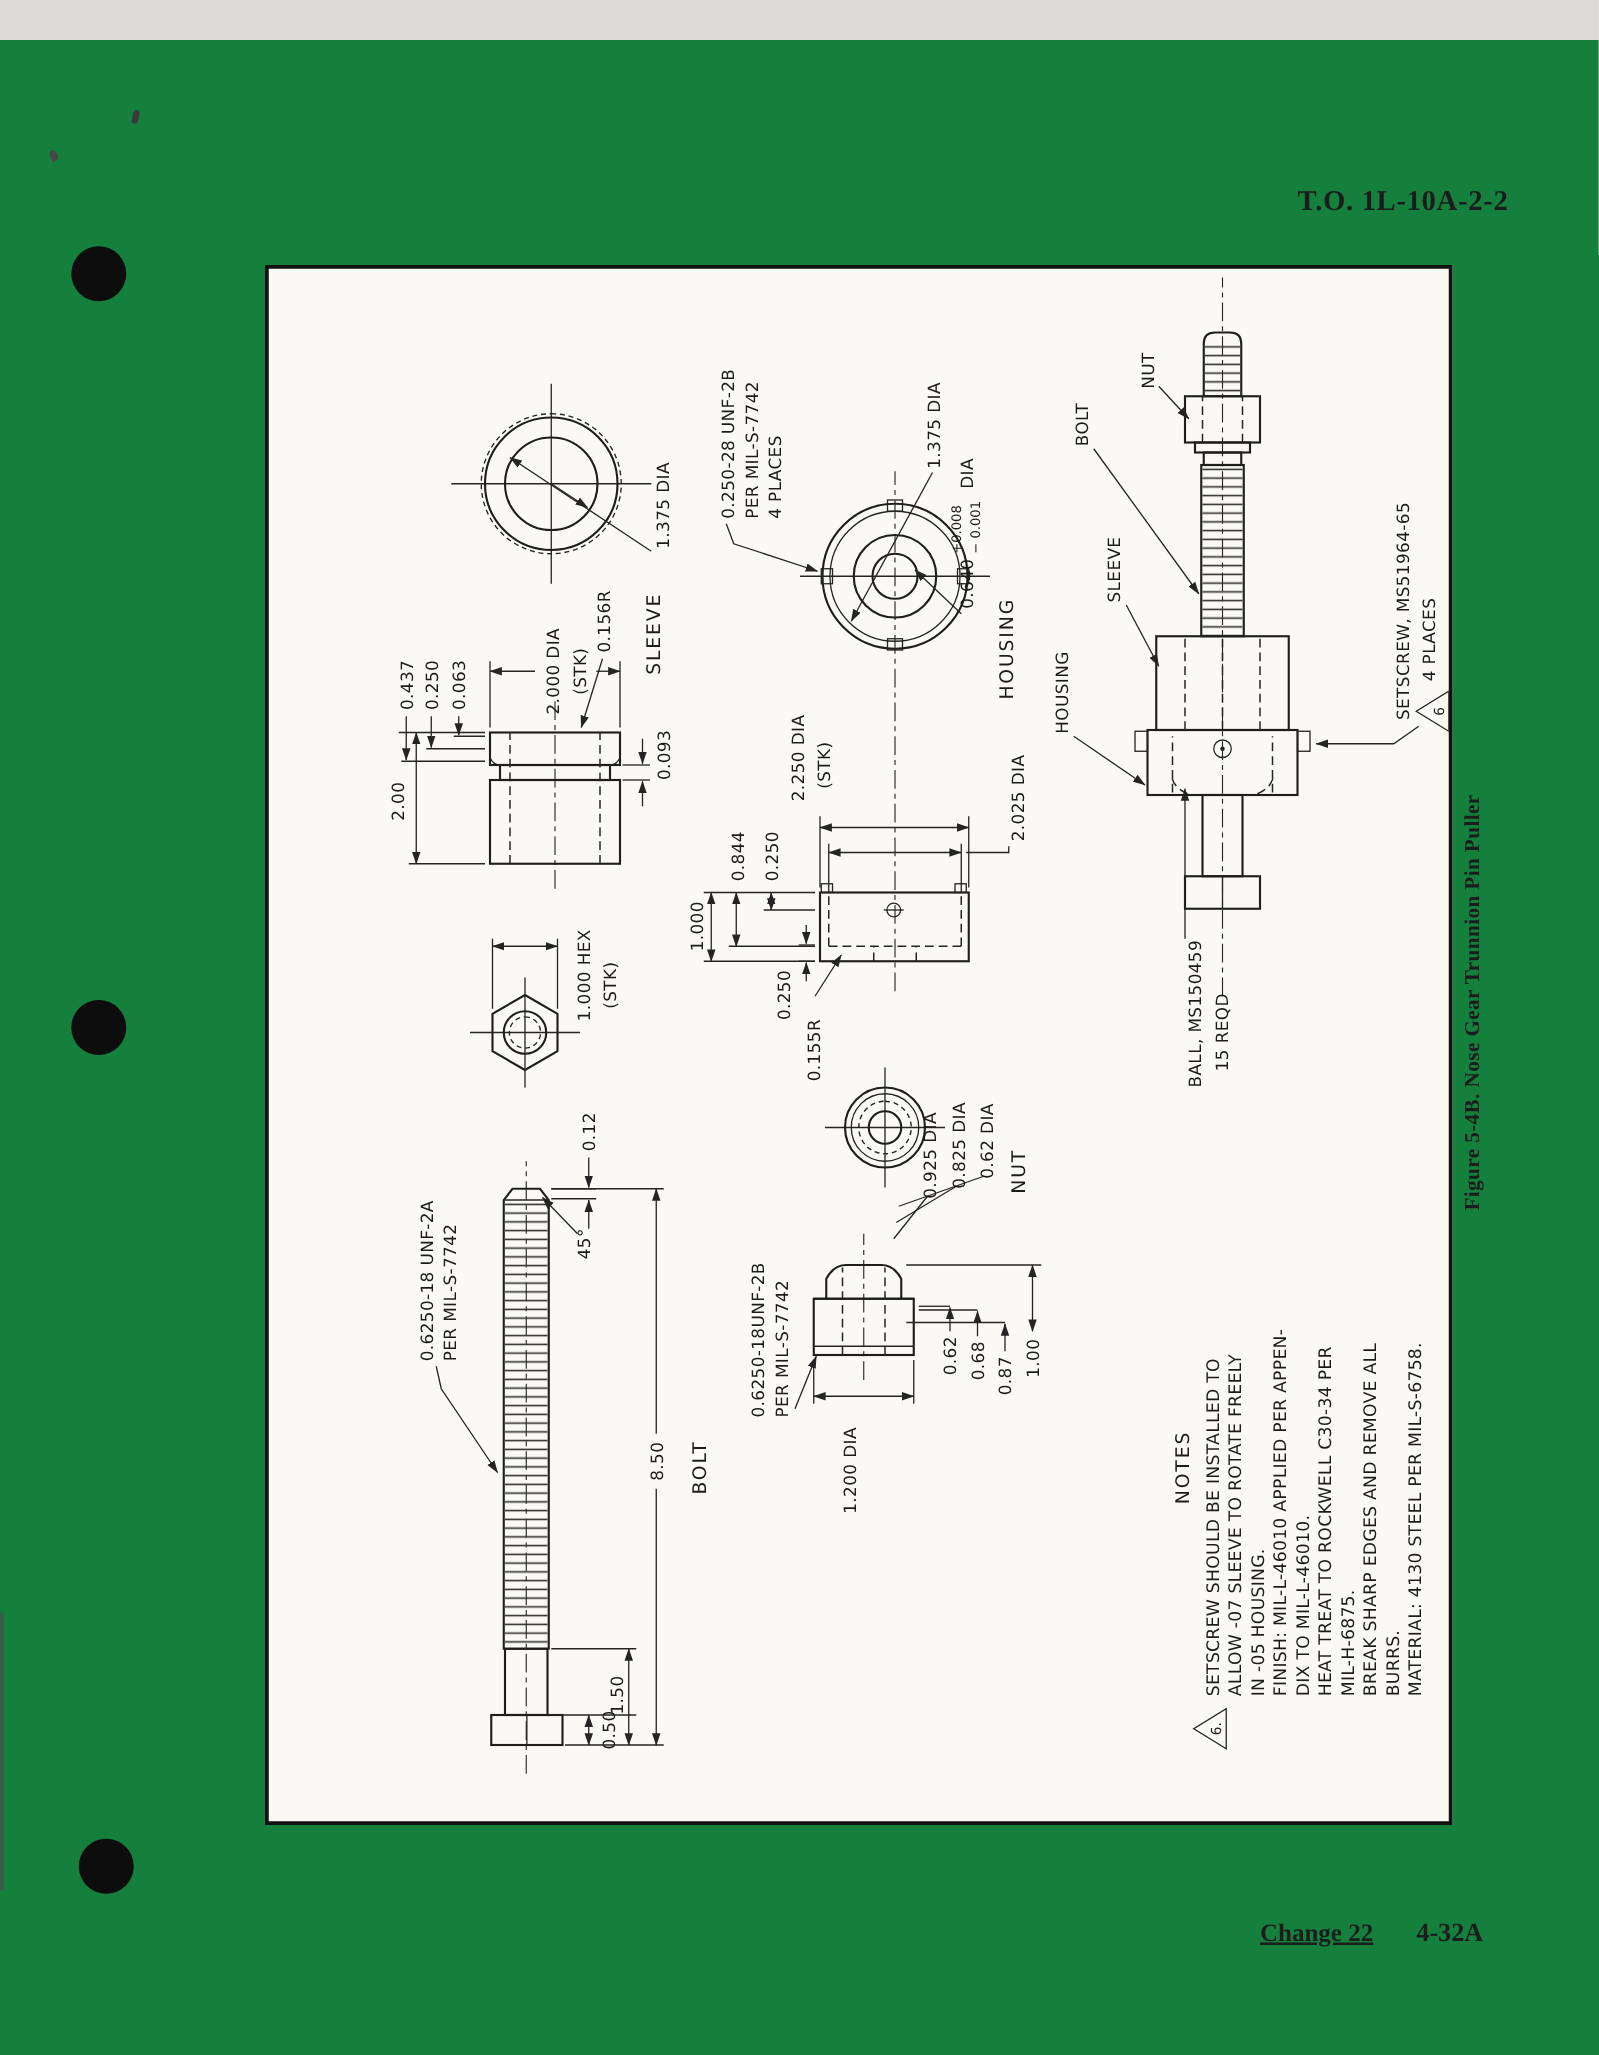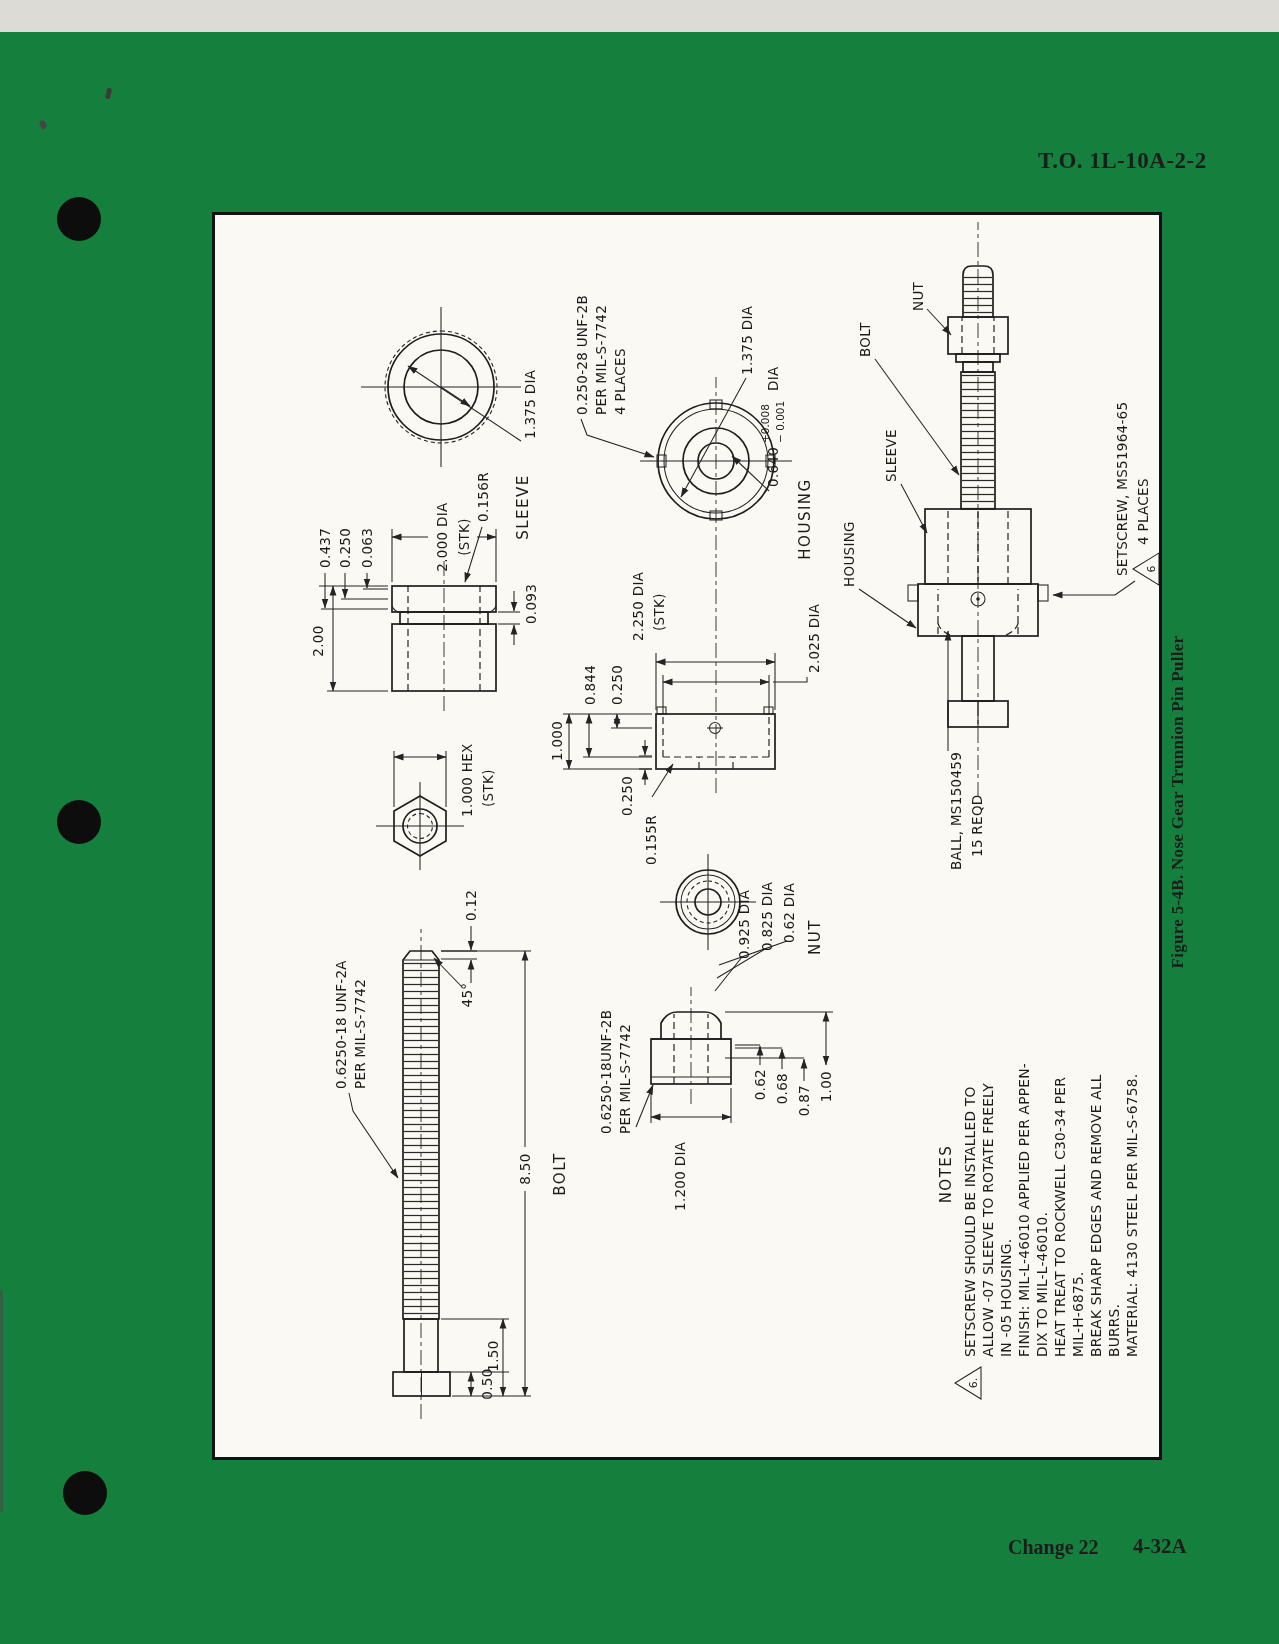--- a/index.html
+++ b/index.html
@@ -6,21 +6,21 @@
   .page{position:relative;width:1279px;height:1644px;background:#15803d;overflow:hidden;
         font-family:"Liberation Sans",sans-serif;color:#1c1c1c;margin-top:32px;}
   .punch{position:absolute;width:44px;height:44px;border-radius:50%;background:#0d0d0d;}
   .p1{left:57px;top:165px;} .p2{left:57px;top:768px;} .p3{left:63px;top:1439px;}
   .header{position:absolute;left:1038px;top:116px;font:bold 23px "Liberation Serif",serif;letter-spacing:.5px;}
   .figure-box{position:absolute;left:212px;top:180px;width:944px;height:1242px;border:3px solid #121212;background:#faf9f4;}
   .landscape{position:absolute;left:0;top:0;width:1242px;height:944px;transform-origin:0 0;
              transform:rotate(-90deg) translateX(-1242px);}
   .caption{position:absolute;left:1168px;top:990px;width:440px;transform-origin:0 0;transform:rotate(-90deg);
            font:bold 17px "Liberation Serif",serif;text-align:center;letter-spacing:.3px;}
-  .footer-change{position:absolute;left:1008px;top:1504px;font:bold 20px "Liberation Serif",serif;}
+  .footer-change{position:absolute;left:1008px;top:1504px;font:bold 20px "Liberation Serif",serif;text-decoration:underline;}
   .footer-page{position:absolute;left:1133px;top:1502px;font:bold 21px "Liberation Serif",serif;}
   .bottom-bar{position:absolute;left:0;top:1632px;width:1279px;height:12px;background:#0b0b0b;}
   .edge{position:absolute;left:0;top:1258px;width:3px;height:222px;background:#4a4a4a;opacity:.65;}
   .m1{position:absolute;left:106px;top:56px;width:5px;height:11px;background:#3a3a3a;border-radius:2px;transform:rotate(14deg);}
   .m2{position:absolute;left:40px;top:88px;width:6px;height:9px;background:#464646;border-radius:50% 50% 50% 0;transform:rotate(-28deg);}
   
   .ln{stroke:#1e1e1c;stroke-width:1.7;fill:none;}
   .thin{stroke:#242422;stroke-width:1.05;fill:none;}
   .cl{stroke:#242422;stroke-width:.9;fill:none;stroke-dasharray:15 4 4 4;}
   .hid{stroke:#242422;stroke-width:1.2;fill:none;stroke-dasharray:7 4;}

